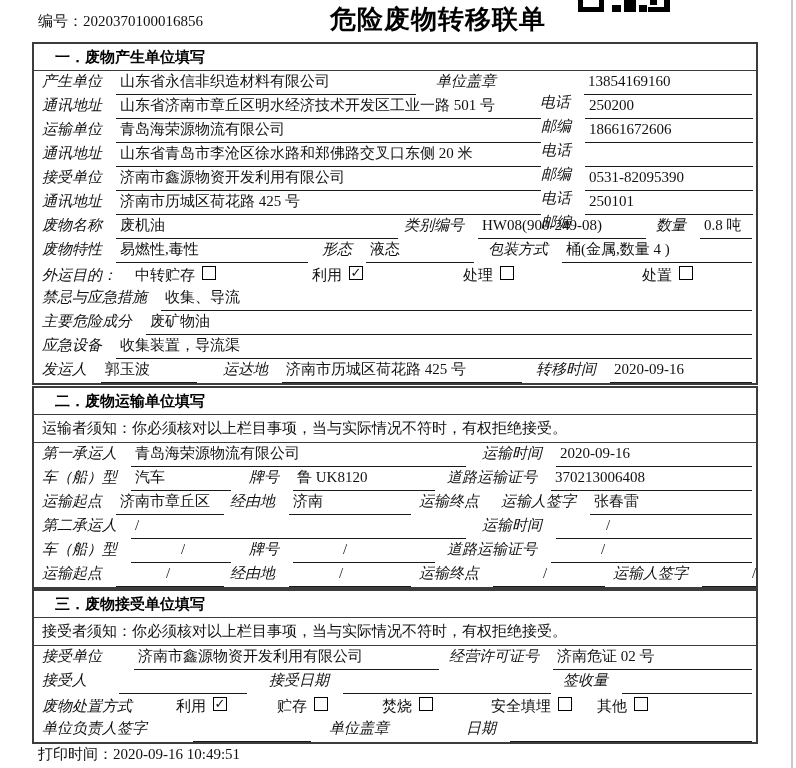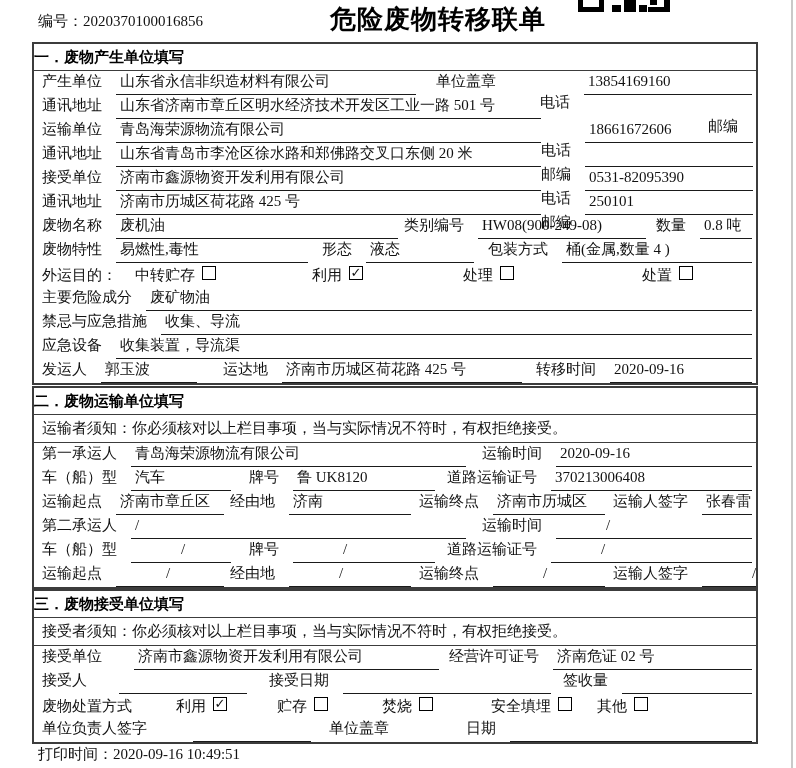--- a/index.html
+++ b/index.html
@@ -30,30 +30,30 @@
   .qr .b5 { left:70px; top:7px; width:16px; height:5px; }
   .qr .b6 { left:86px; top:0;   width:6px;  height:12px; }
 
   .sec { position:absolute; left:32px; width:726px; border:2px solid #3c3c3c;
          box-sizing:border-box; background:#fff; }
   #sec1 { top:42px; }
   #sec2 { top:386px; }
   #sec3 { top:589px; }
 
   .sec-h {
-    height:26px; line-height:26px; padding:0 0;
+    height:26px; line-height:26px; padding:0 21px;
     font-family:"Liberation Sans","DejaVu Sans",sans-serif;
     font-weight:bold; font-size:15px; color:#000;
     border-bottom:1.5px solid #3c3c3c;
   }
   .notice { height:27px; line-height:27px; padding:0 8px; border-bottom:1.5px solid #3c3c3c; white-space:nowrap; }
 
   .row { display:flex; height:24px; line-height:21px; padding:0 4px 0 8px; align-items:stretch; }
   .row.cbrow { align-items:center; line-height:normal; }
-  .lbl { white-space:nowrap; padding-right:14px; flex:none; }
+  .lbl { white-space:nowrap; padding-right:14px; flex:none;font-style:italic; }
   .u { border-bottom:1px solid #1a1a1a; white-space:nowrap; overflow:hidden;
        padding:0 4px; box-sizing:border-box; flex:none; }
   .grow { flex:1 1 auto; }
   .mla { margin-left:auto;margin-top:21px; }
   .slash { padding-left:50px; }
 
   .opt { white-space:nowrap; display:inline-flex; flex:none; }
   .cb { display:inline-block; width:12px; height:12px; border:1px solid #000;
         margin-left:7px; line-height:12px; text-align:center; font-size:13px;
         font-family:"DejaVu Sans",sans-serif; overflow:visible; }
@@ -88,20 +88,21 @@
       <span class="u" style="width:300px">山东省永信非织造材料有限公司</span>
       <span class="lbl" style="margin-left:20px">单位盖章</span>
       <span class="lbl mla">电话</span>
       <span class="u" style="width:168px">13854169160</span>
     </div>
 
     <div class="row">
       <span class="lbl">通讯地址</span>
       <span class="u" style="width:425px">山东省济南市章丘区明水经济技术开发区工业一路 501 号</span>
       <span class="lbl mla">邮编</span>
+      <span class="u" style="width:168px">250200</span>
     </div>
 
     <div class="row">
       <span class="lbl">运输单位</span>
       <span class="u" style="width:425px">青岛海荣源物流有限公司</span>
       <span class="lbl mla">电话</span>
       <span class="u" style="width:168px">18661672606</span>
     </div>
 
     <div class="row">
@@ -157,27 +158,27 @@
           <span>处理</span>
           <span class="cb"></span>
         </span>
       <span class="opt" style="margin-left:128px">
           <span>处置</span>
           <span class="cb"></span>
         </span>
     </div>
 
     <div class="row">
+      <span class="lbl">禁忌与应急措施</span>
+      <span class="u grow">收集、导流</span>
+    </div>
+
+    <div class="row">
       <span class="lbl">主要危险成分</span>
       <span class="u grow">废矿物油</span>
-    </div>
-
-    <div class="row">
-      <span class="lbl">禁忌与应急措施</span>
-      <span class="u grow">收集、导流</span>
     </div>
 
     <div class="row">
       <span class="lbl">应急设备</span>
       <span class="u grow">收集装置，导流渠</span>
     </div>
 
     <div class="row">
       <span class="lbl">发运人</span>
       <span class="u" style="width:96px">郭玉波</span>
@@ -207,21 +208,20 @@
       <span class="lbl" style="margin-left:12px">道路运输证号</span>
       <span class="u grow">370213006408</span>
     </div>
 
     <div class="row">
       <span class="lbl">运输起点</span>
       <span class="u" style="width:108px">济南市章丘区</span>
       <span class="lbl" style="margin-left:6px">经由地</span>
       <span class="u" style="width:122px">济南</span>
       <span class="lbl" style="margin-left:8px">运输终点</span>
-      <span class="u" style="width:112px">济南市历城区</span>
       <span class="lbl" style="margin-left:8px">运输人签字</span>
       <span class="u grow">张春雷</span>
     </div>
 
     <div class="row">
       <span class="lbl">第二承运人</span>
       <span class="u" style="width:335px">/</span>
       <span class="lbl" style="margin-left:16px">运输时间</span>
       <span class="u grow slash">/</span>
     </div>

